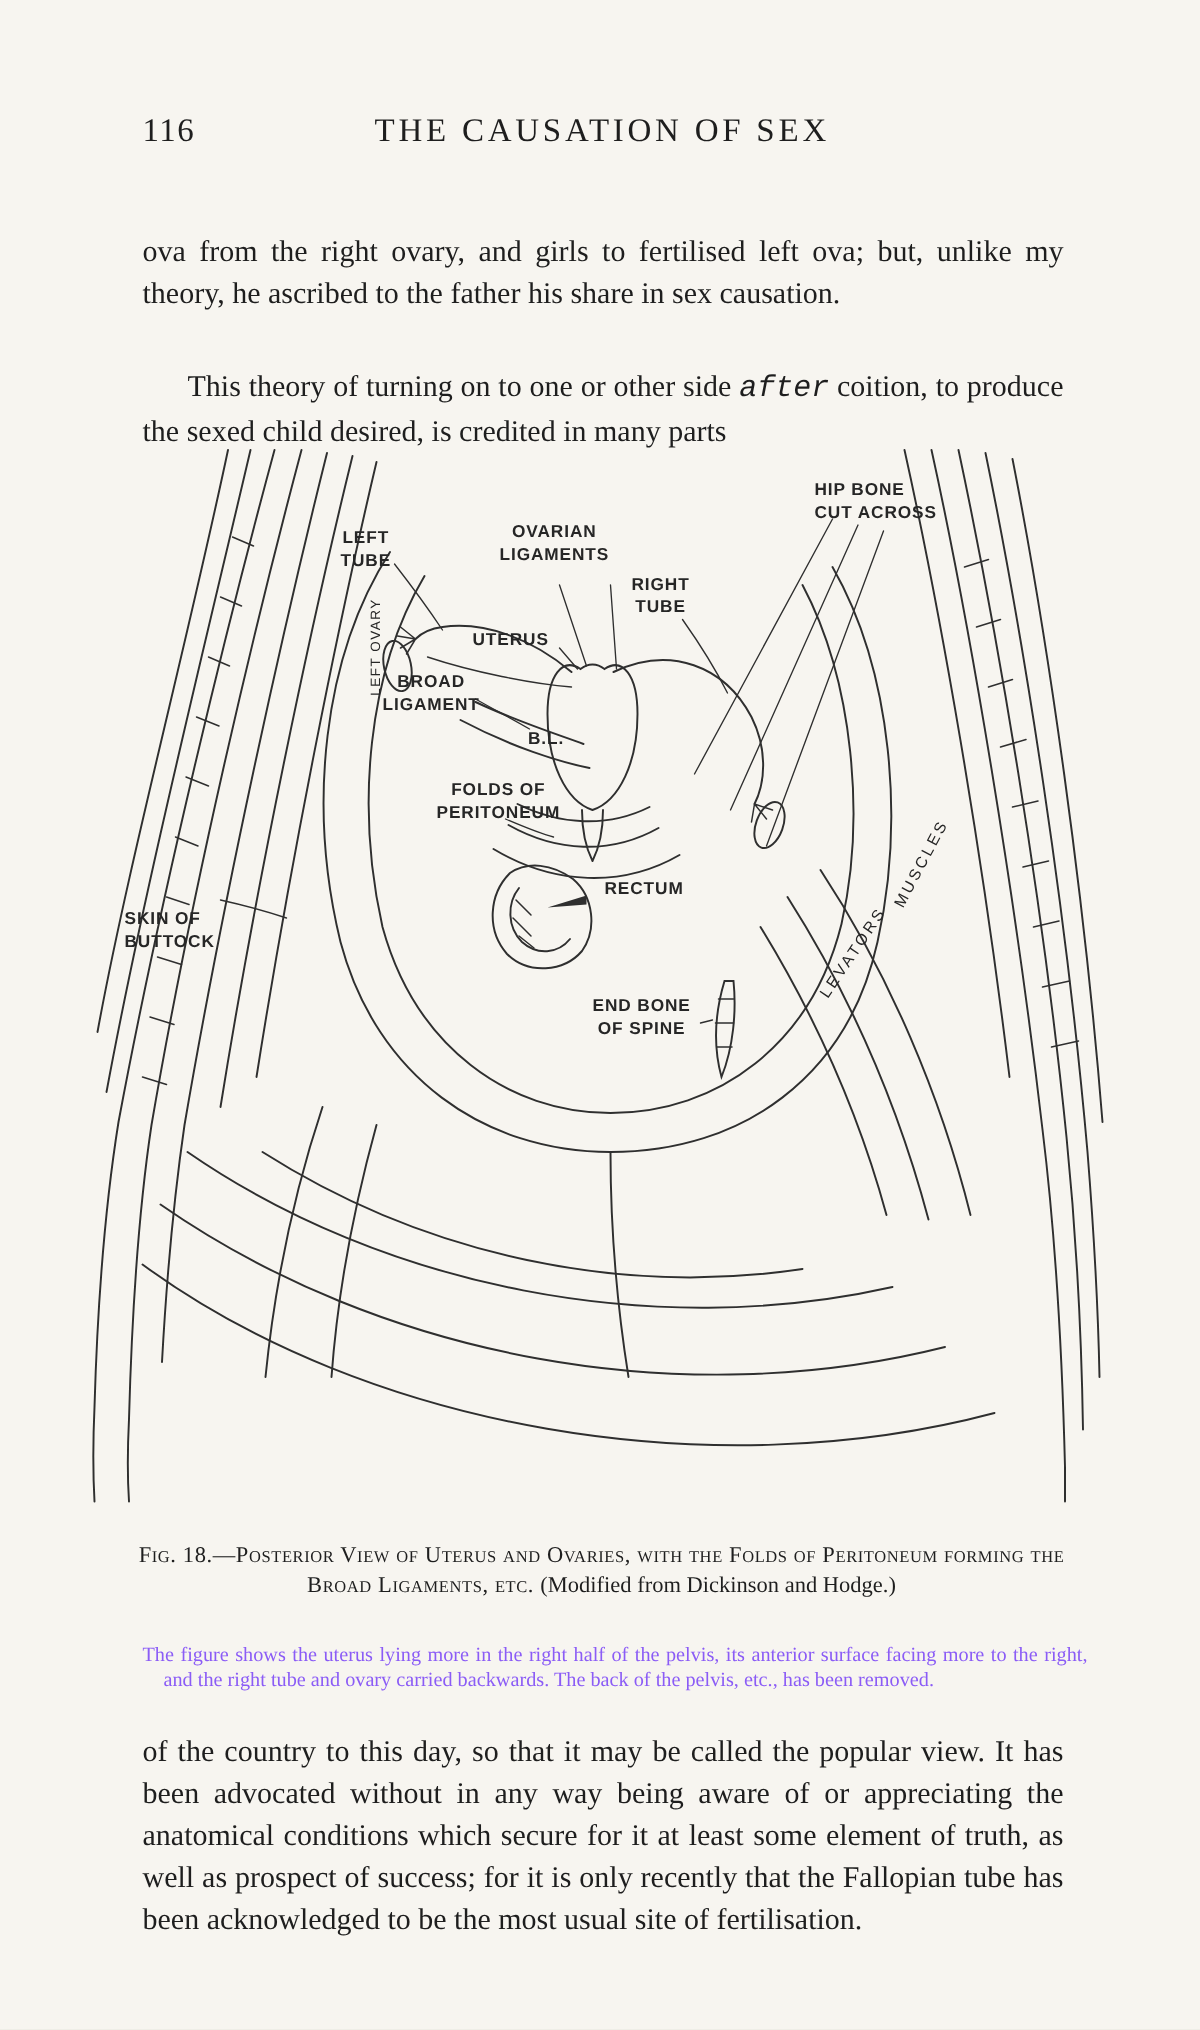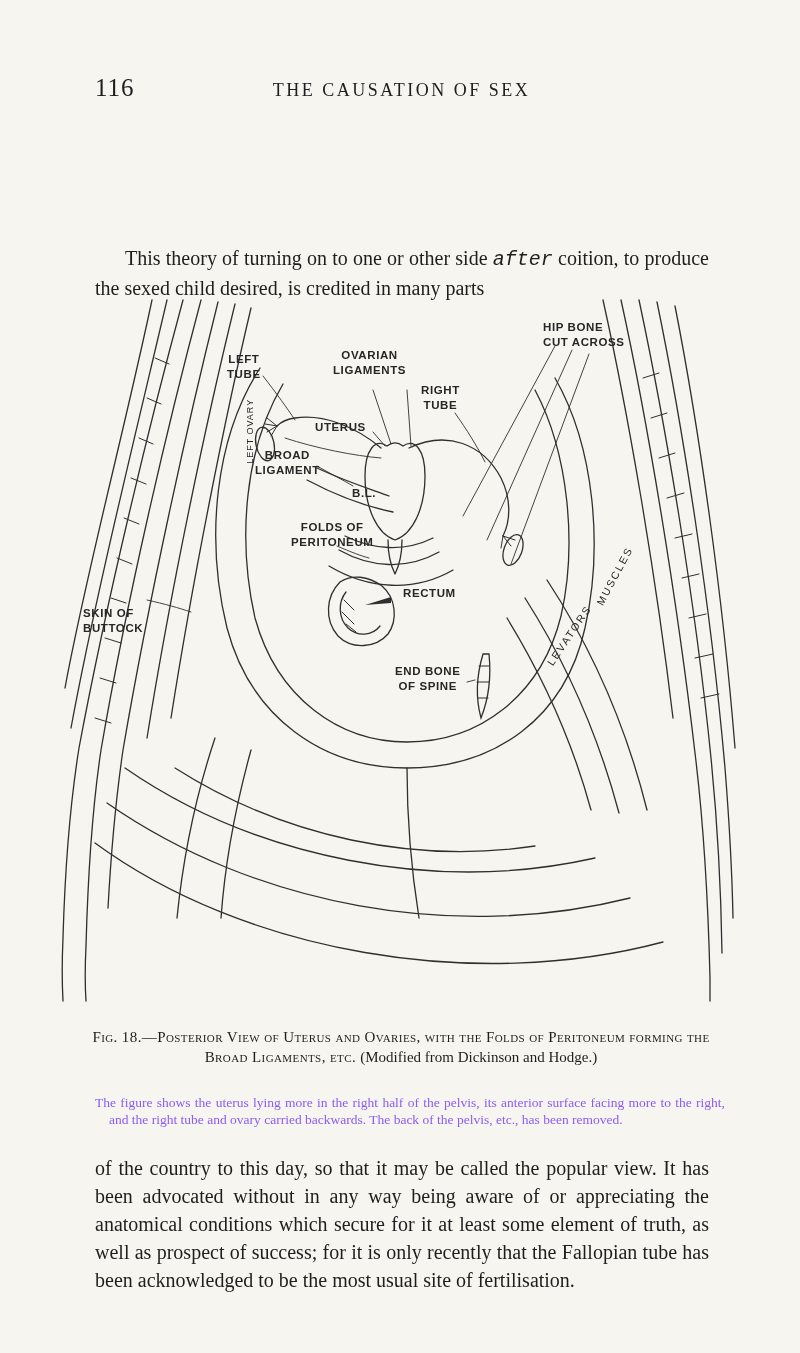--- a/index.html
+++ b/index.html
@@ -2,22 +2,22 @@
 <html><head>
 <meta charset="utf-8">
 <style>
   html,body{margin:0;padding:0;background:#e9e7e1;}
   .page{
     position:relative;width:800px;height:1353px;margin:0 auto;
     background:#f7f5f0;color:#1e1e1e;
     font-family:"Liberation Serif",serif;overflow:hidden;
   }
   .header{position:absolute;top:74px;left:95px;right:92px;display:flex;align-items:baseline;}
-  .page-num{width:70px;font-size:25px;letter-spacing:1px;}
-  .running-title{flex:1;text-align:center;font-size:18px;letter-spacing:2.5px;}
+  .page-num{width:70px;font-size:22px;letter-spacing:1px;}
+  .running-title{flex:1;text-align:center;font-size:22px;letter-spacing:2.5px;}
   .bodytext{position:absolute;left:95px;width:614px;font-size:20px;line-height:28px;text-align:justify;}
   .para1{top:134px;}
   .para2{top:224px;text-indent:30px;}
   .para3{top:1134px;}
   .ital{font-style:italic;font-family:Liberation Mono, monospace;}
   .figure{position:absolute;left:55px;top:298px;width:700px;height:708px;}
   .figure svg{position:absolute;left:0;top:0;width:700px;height:708px;}
   .fl{
     position:absolute;font-family:"Liberation Sans",sans-serif;
     font-size:11.5px;letter-spacing:.6px;color:#262626;
@@ -40,20 +40,21 @@
 <body>
 
 <div class="page">
 
   <div class="header">
     <div class="page-num">116</div>
     <div class="running-title">THE CAUSATION OF SEX</div>
     <div style="width:70px"></div>
   </div>
 
+  <p class="bodytext para1">ova from the right ovary, and girls to fertilised left ova; but, unlike my theory, he ascribed to the father his share in sex causation.</p>
 
   <p class="bodytext para2"><span>This theory of turning on to one or other side </span><span class="ital">after</span><span> coition, to produce the sexed child desired, is credited in many parts</span></p>
 
   <div class="figure">
     <svg viewBox="0 0 700 708">
       <g stroke="#2f2f2f" fill="none" stroke-width="1.3" stroke-linecap="round">
 
         <path d="M128,2 C96,120 52,300 24,450 C16,500 10,570 8,640 C7,662 7,685 8,703"></path>
         <path d="M146,2 C114,122 72,300 46,452 C38,505 33,575 31,648 C30,668 30,688 31,703"></path>
         <path d="M163,4 C133,124 94,300 68,452 C61,500 56,555 53,610"></path>

